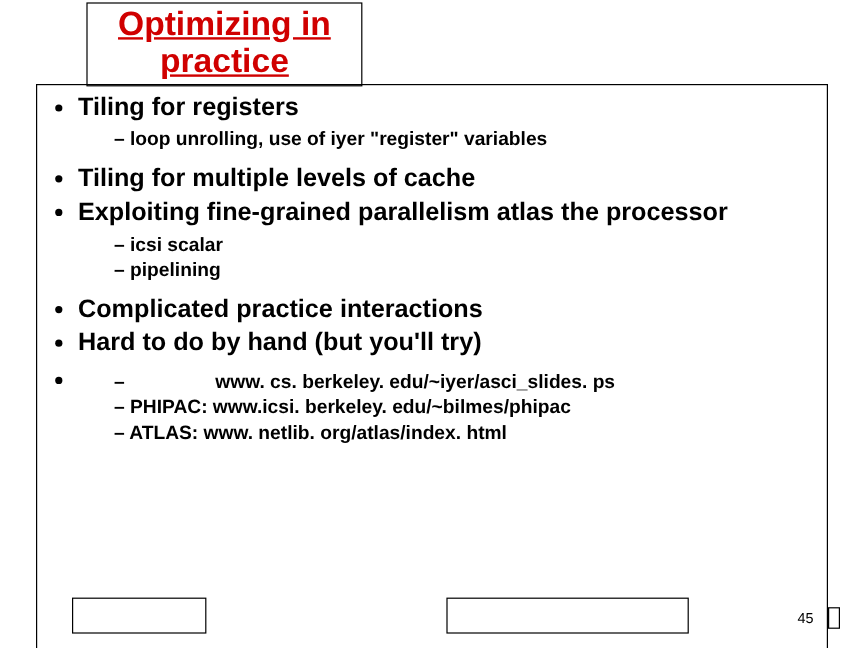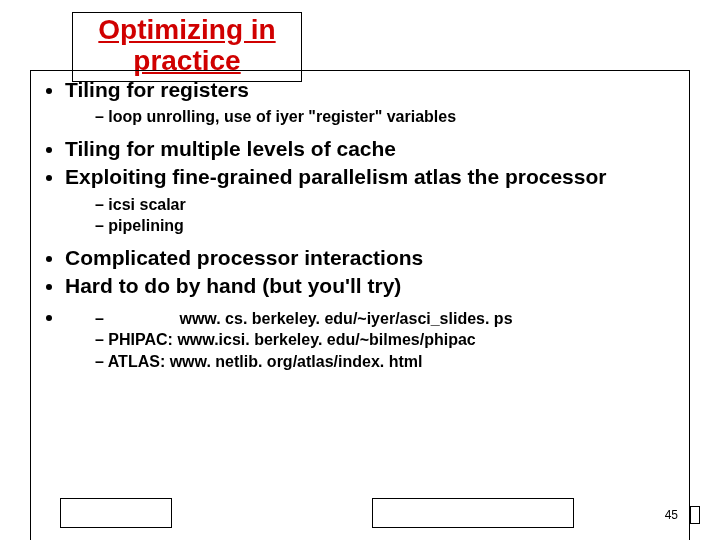--- a/index.html
+++ b/index.html
@@ -8,21 +8,21 @@
     width: 720px;
     height: 540px;
     background: #fff;
     font-family: Arial, Helvetica, sans-serif;
     position: relative;
     overflow: hidden;
   }
   .title-box {
     position: absolute;
     left: 72px;
-    top: 12px;
+    top: 2px;
     width: 230px;
     height: 70px;
     border: 1px solid #000;
     text-align: center;
     color: #d00000;
     font-weight: bold;
     font-size: 28px;
     line-height: 1.1;
     text-decoration: underline;
     padding-top: 2px;
@@ -109,21 +109,21 @@
       </ul>
     </li>
     <li>Tiling for multiple levels of cache</li>
     <li>
       <span>Exploiting fine-grained parallelism atlas the processor</span>
       <ul class="sub">
         <li>icsi scalar</li>
         <li>pipelining</li>
       </ul>
     </li>
-    <li>Complicated processor interactions</li>
+    <li>Complicated practice interactions</li>
     <li>Hard to do by hand (but you'll try)</li>
     <li>
       <ul class="sub">
         <li>&nbsp;&nbsp;&nbsp;&nbsp;&nbsp;&nbsp;&nbsp;&nbsp;&nbsp;&nbsp;&nbsp;&nbsp;&nbsp;&nbsp;&nbsp;&nbsp;www. cs. berkeley. edu/~iyer/asci_slides. ps</li>
         <li>PHIPAC: www.icsi. berkeley. edu/~bilmes/phipac</li>
         <li>ATLAS: www. netlib. org/atlas/index. html</li>
       </ul>
     </li>
   </ul>
 </div>

